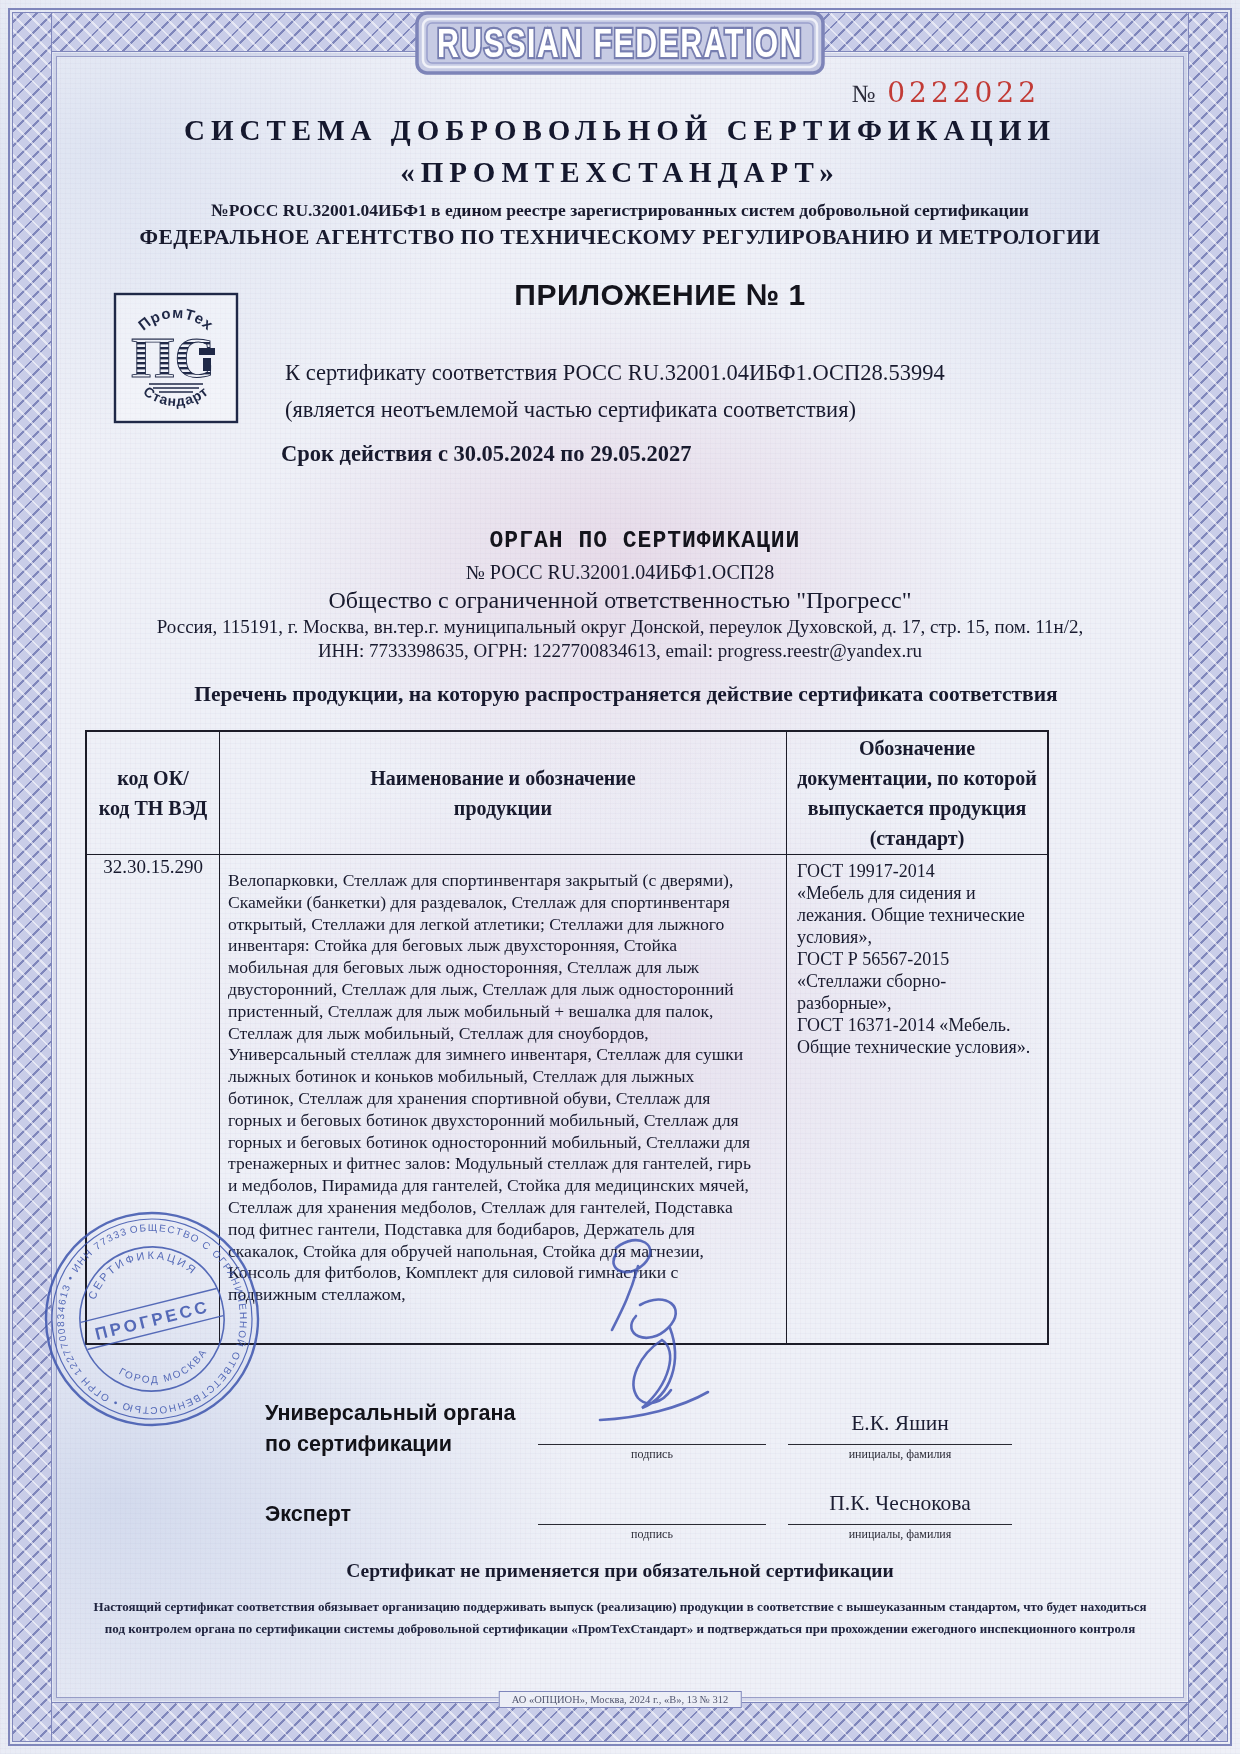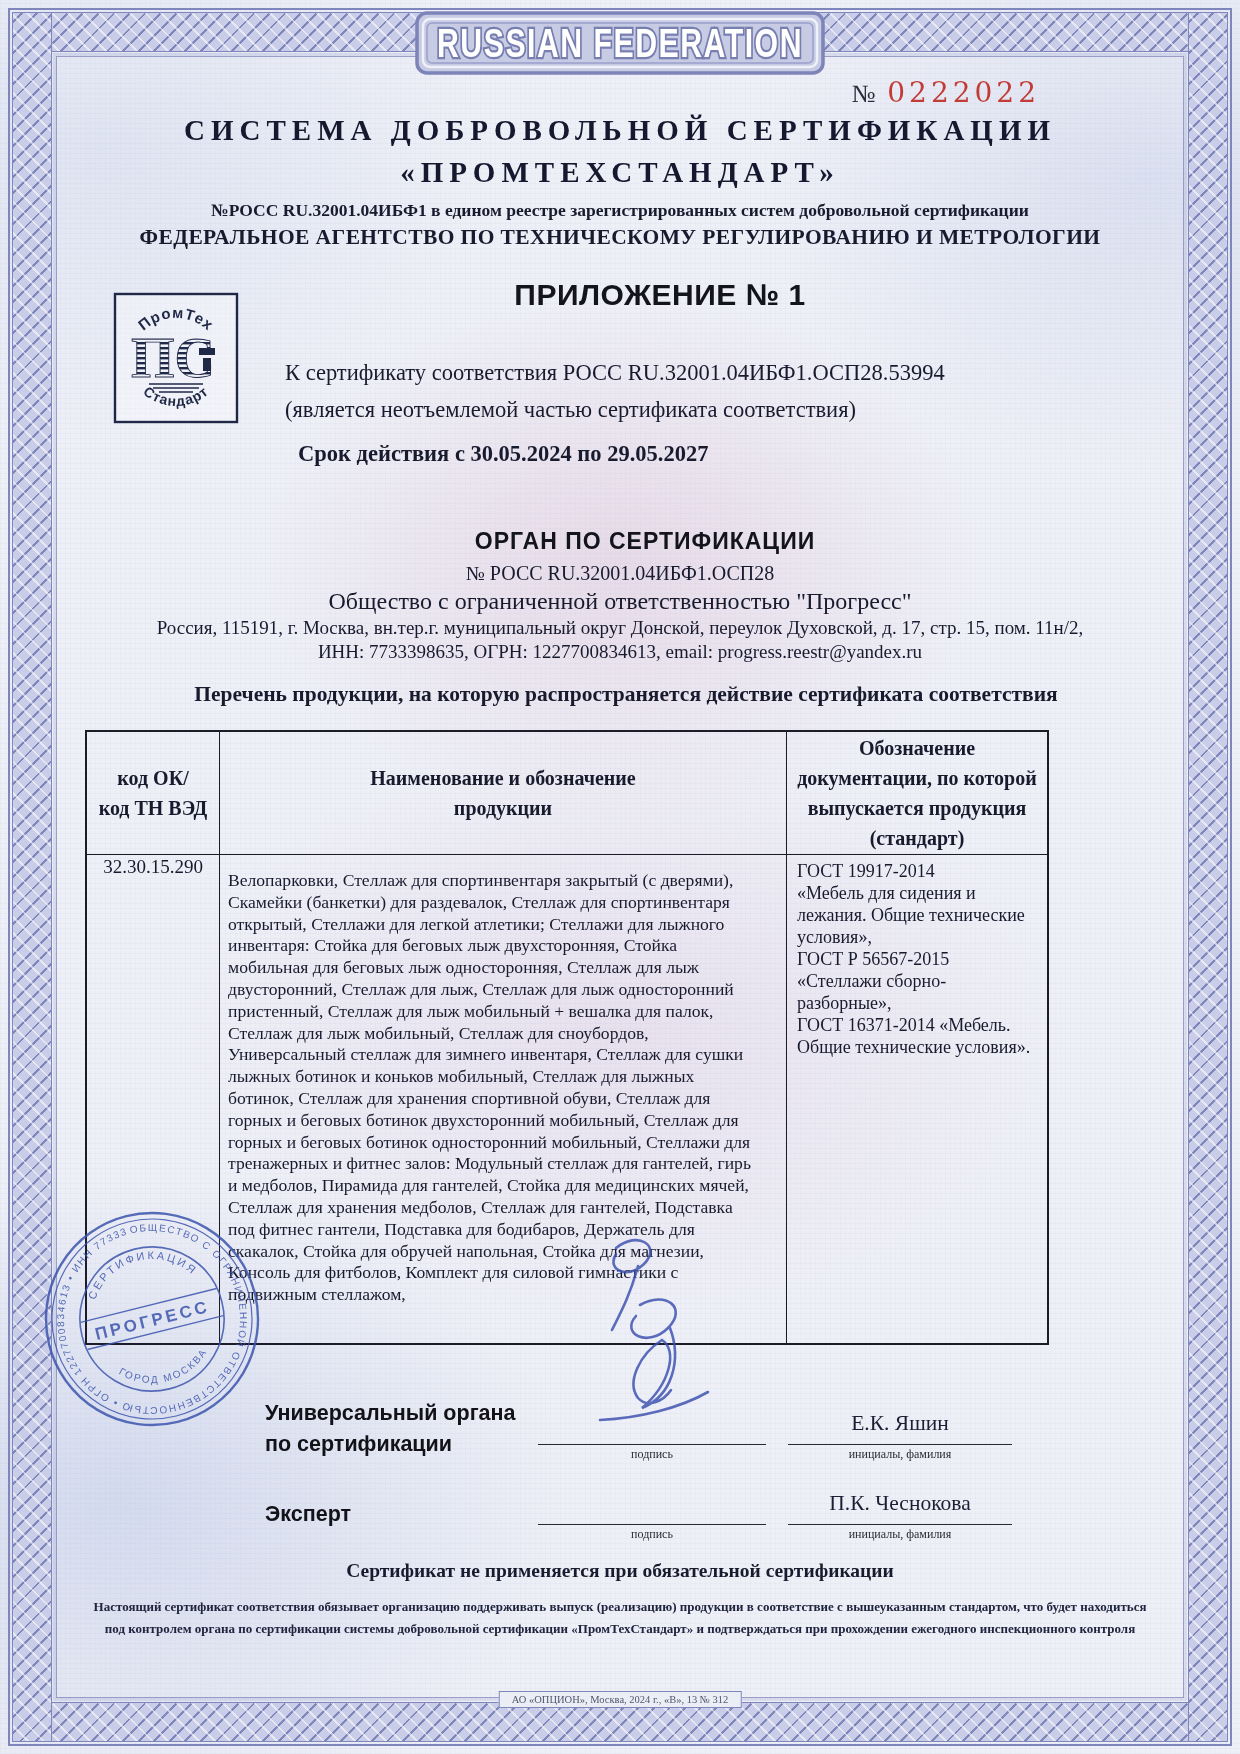--- a/index.html
+++ b/index.html
@@ -33,23 +33,23 @@
   .serial .digits{font-size:28px;color:#c23b36;font-family:"DejaVu Serif",serif;letter-spacing:4px;margin-left:8px;}
   .title-block{position:absolute;top:114px;left:60px;right:60px;text-align:center;}
   .sys1,.sys2{font-size:29px;font-weight:600;letter-spacing:6px;color:#15182e;}
   .sys2{margin-top:9px;}
   .registry{margin-top:11px;font-size:17.5px;font-weight:bold;}
   .agency{margin-top:4px;font-size:21.5px;font-weight:bold;letter-spacing:.4px;}
   .appendix-title{position:absolute;top:278px;left:0;right:0;text-align:center;transform:translateX(40px);
     font-family:"Liberation Sans",sans-serif;font-weight:bold;font-size:30px;letter-spacing:.5px;color:#14141c;}
   .logo{position:absolute;left:113px;top:292px;}
   .cert-ref{position:absolute;left:285px;top:354px;font-size:22.5px;line-height:37px;}
-  .validity{position:absolute;left:298px;top:441px;font-size:22.5px;font-weight:bold;}
+  .validity{position:absolute;left:281px;top:441px;font-size:22.5px;font-weight:bold;}
   .org{position:absolute;left:60px;right:60px;top:528px;text-align:center;}
-  .org-head{font-family:Liberation Sans, sans-serif;font-weight:bold;font-size:23px;letter-spacing:1px;transform:translateX(25px);color:#14141c;}
+  .org-head{font-family:Liberation Mono, monospace;font-weight:bold;font-size:23px;letter-spacing:1px;transform:translateX(25px);color:#14141c;}
   .org-num{margin-top:7px;font-size:20px;}
   .org-name{margin-top:3px;font-size:24px;}
   .org-addr{margin-top:2px;font-size:19px;}
   .org-req{margin-top:2px;font-size:19px;}
   .perechen{position:absolute;left:60px;right:48px;top:682px;text-align:center;font-size:21.5px;font-weight:bold;}
   table.products{position:absolute;left:85px;top:730px;width:952px;border-collapse:collapse;table-layout:fixed;}
   table.products th, table.products td{border:1.6px solid #1c1c28;}
   table.products{border:2.5px solid #1c1c28;}
   th.c1{width:130px;} th.c2{width:564px;} th.c3{width:258px;}
   table.products th{height:113px;font-weight:bold;font-size:20px;line-height:1.5;text-align:center;vertical-align:middle;white-space:pre-line;color:#181a2e;}

